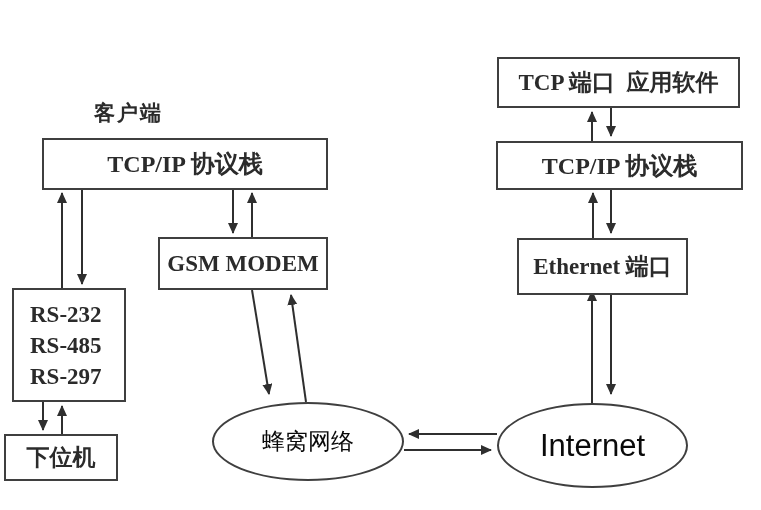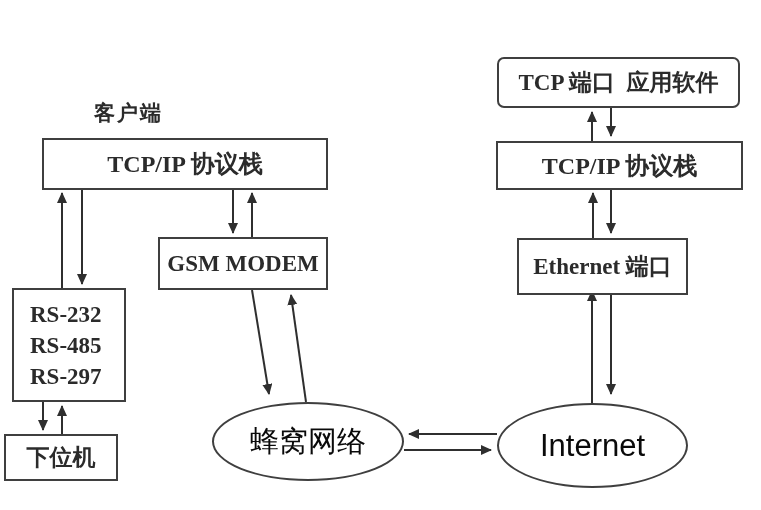--- a/index.html
+++ b/index.html
@@ -45,24 +45,24 @@
     font-family: "Liberation Sans", sans-serif;
     color: #0a0a0a;
     white-space: pre;
   }
   #client-tcpip   { left: 42px;  top: 138px; width: 286px; height: 52px; font-size: 24px; }
   #gsm-modem      { left: 158px; top: 237px; width: 170px; height: 53px; font-size: 23px; }
   #serial-ports   { left: 12px;   top: 288px; width: 114px; height: 114px; font-size: 23px;
                     flex-direction: column; align-items: flex-start; justify-content: center;
                     padding-left: 16px; line-height: 31px; }
   #lower-machine  { left: 4px;   top: 434px; width: 114px; height: 47px; font-size: 23px; }
-  #server-tcp-port{ left: 497px; top: 57px;  width: 243px; height: 51px; font-size: 23px; border-radius: 7px; }
+  #server-tcp-port{ left: 497px; top: 57px;  width: 243px; height: 51px; font-size: 23px; }
   #server-tcpip   { left: 496px; top: 141px; width: 247px; height: 49px; font-size: 24px; }
   #ethernet-port  { left: 517px; top: 238px; width: 171px; height: 57px; font-size: 23px; }
-  #cellular-net   { left: 212px; top: 402px; width: 192px; height: 79px; font-size: 29px; }
+  #cellular-net   { left: 212px; top: 402px; width: 192px; height: 79px; font-size: 23px; }
   #internet       { left: 497px; top: 403px; width: 191px; height: 85px; font-size: 31px; }
   #arrow-layer {
     position: absolute;
     left: 0; top: 0;
     width: 761px; height: 510px;
     pointer-events: none;
   }
   #arrow-layer line { stroke: #2f2f2f; stroke-width: 2; }
 </style>
 </head>

